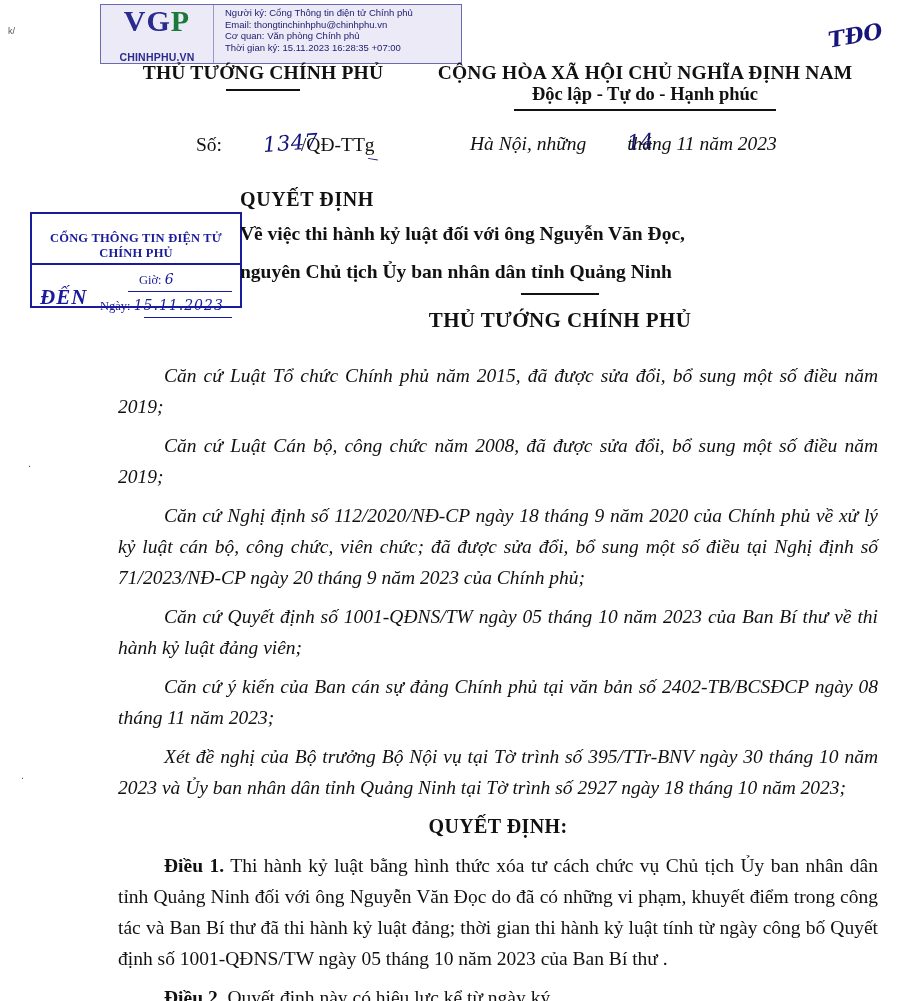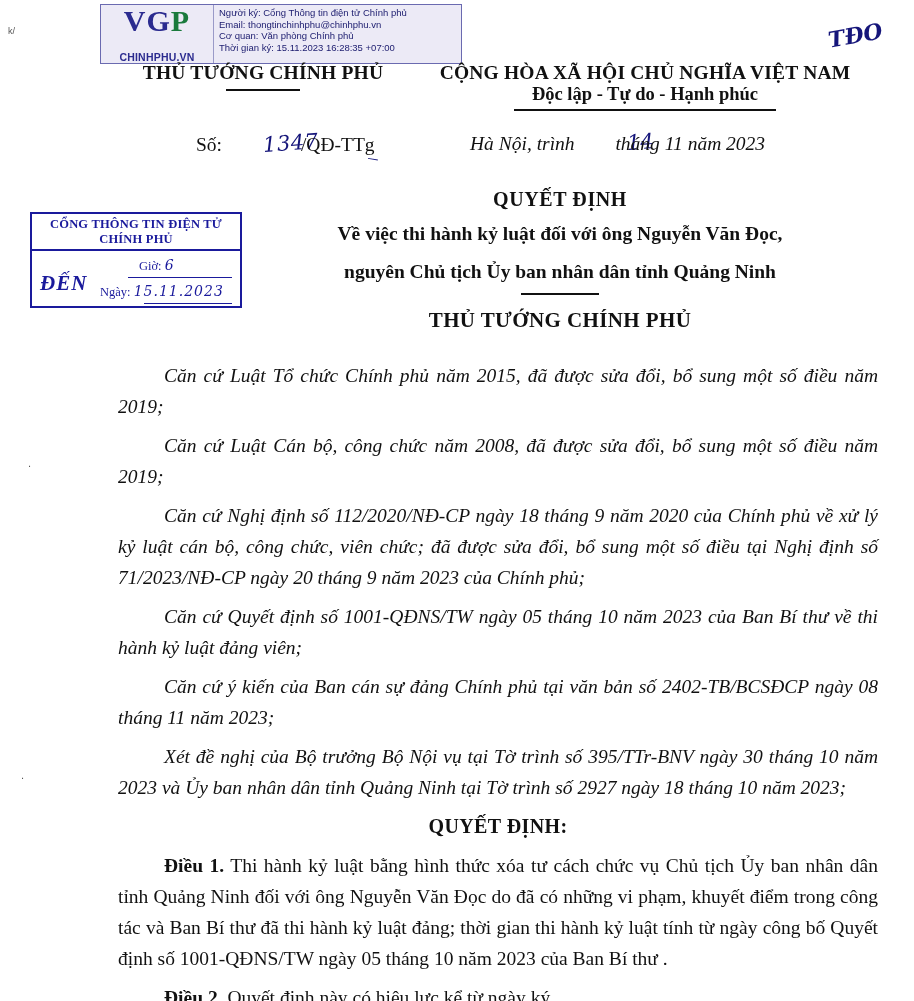--- a/index.html
+++ b/index.html
@@ -49,21 +49,21 @@
   .sig-logo .site {
     font-family: "Liberation Sans", sans-serif;
     font-size: 10.5px;
     font-weight: bold;
     color: #2b2b8f;
     letter-spacing: 0.2px;
     line-height: 12px;
   }
   .sig-text {
     flex: 1;
-    padding: 2px 2px 0 5px;
+    padding: 2px 2px 0 11px;
     font-family: "Liberation Sans", sans-serif;
     font-size: 9.5px;
     line-height: 11.6px;
     color: #1b1b6e;
     border-left: 1px solid #9a9ac8;
   }
   .sig-text div { white-space: nowrap; }
 
   
   .hand {
@@ -158,20 +158,21 @@
     font-family: "Liberation Serif", serif;
   }
   .stamp-title {
     text-align: center;
     font-weight: bold;
     font-size: 12.5px;
     letter-spacing: 0.2px;
     padding-top: 3px;
     padding-bottom: 2px;
     border-bottom: 2px solid #1a1a9c;
+    margin-top: 14px;
   }
   .stamp-body {
     position: relative;
     height: 62px;
   }
   .stamp-den {
     position: absolute;
     left: 8px; top: 20px;
     font-weight: bold;
     font-size: 21px;
@@ -196,21 +197,20 @@
     background: #1a1a9c;
   }
   .u1 { left: 96px; top: 26px; width: 104px; }
   .u2 { left: 112px; top: 52px; width: 88px; }
 
   
   .doc-title {
     position: absolute;
     left: 240px; top: 188px;
     width: 640px;
-    text-align: center;
   }
   .doc-title .l1 {
     font-weight: bold;
     font-size: 20px;
     letter-spacing: 0.6px;
   }
   .doc-title .l2,
   .doc-title .l3 {
     font-weight: bold;
     font-size: 19.5px;
@@ -284,31 +284,31 @@
 <div class="hand hand-day">14</div>
 <div class="tiny-mark mark-a">k/</div>
 <div class="tiny-mark mark-b">.</div>
 <div class="tiny-mark mark-c">.</div>
 
 <div class="hdr-left">
   <div class="t-bold">THỦ TƯỚNG CHÍNH PHỦ</div>
   <div class="rule rule-left"></div>
 </div>
 <div class="hdr-right">
-  <div class="t-bold">CỘNG HÒA XÃ HỘI CHỦ NGHĨA VIỆT NAM</div>
+  <div class="t-bold">CỘNG HÒA XÃ HỘI CHỦ NGHĨA ĐỊNH NAM</div>
   <div class="t-bold-small">Độc lập - Tự do - Hạnh phúc</div>
   <div class="rule rule-right"></div>
 </div>
 
 <div class="so-line">
   <span>Số:</span>
   <span style="display:inline-block;width:74px"></span><span>/QĐ-TTg</span>
 </div>
 <div class="date-line">
-  <span>Hà Nội,  trình</span>
+  <span>Hà Nội,  những</span>
   <span style="display:inline-block;width:36px"></span><span>tháng 11 năm 2023</span>
 </div>
 
 <div class="stamp">
   <div class="stamp-title">CỔNG THÔNG TIN ĐIỆN TỬ CHÍNH PHỦ</div>
   <div class="stamp-body">
     <div class="stamp-den">ĐẾN</div>
     <div class="stamp-row r1">
       <span>Giờ:</span>
       <span class="stamp-fill">6</span>

